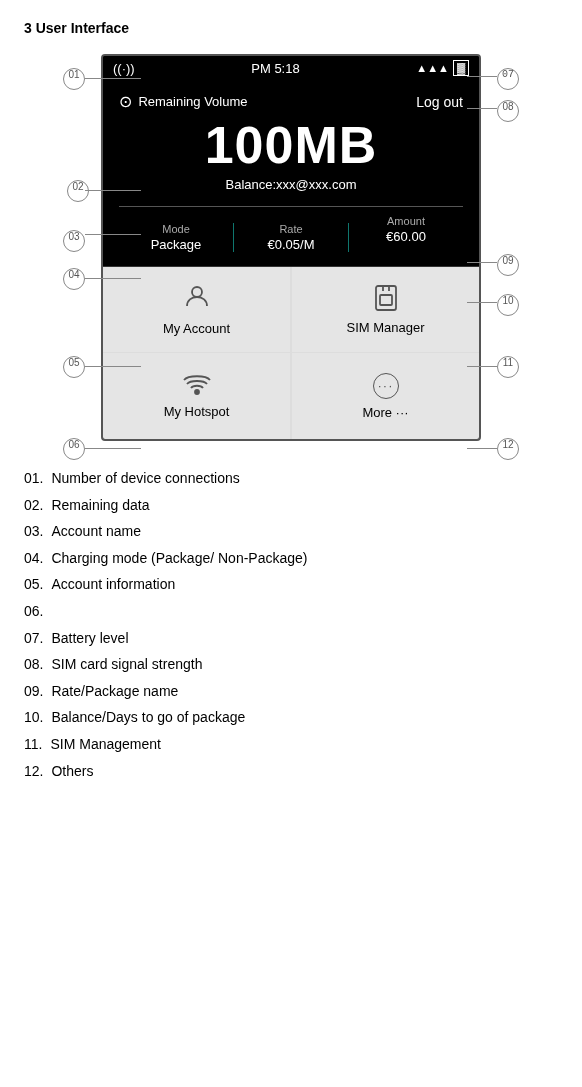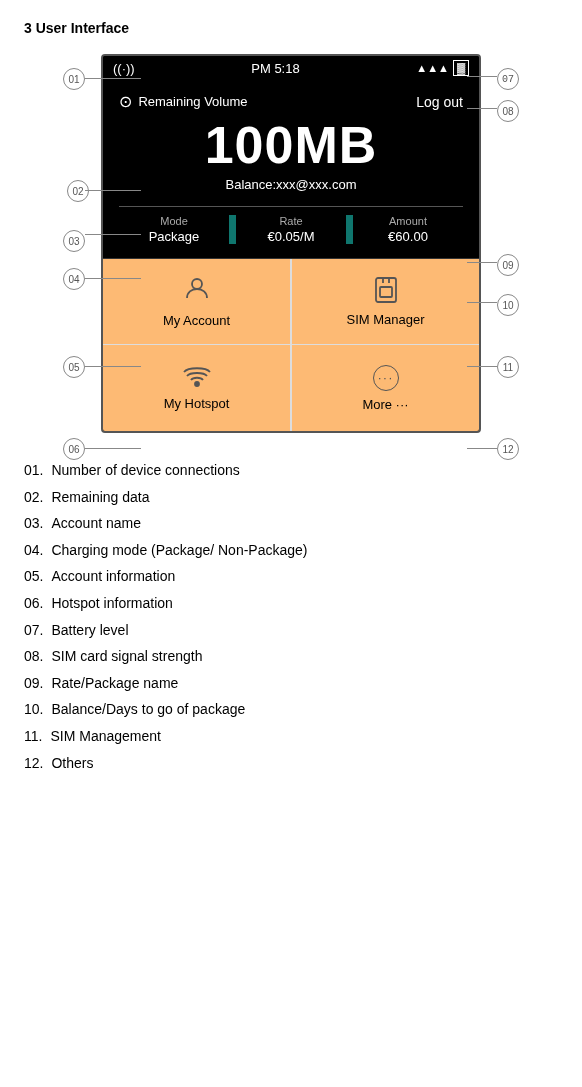--- a/index.html
+++ b/index.html
@@ -96,34 +96,35 @@
       display: flex;
       justify-content: space-around;
       border-top: 1px solid #555;
       padding-top: 8px;
     }
     .rate-col {
       text-align: center;
       flex: 1;
     }
     .rate-col:not(:last-child) {
-      border-right: 7px solid #0f766e;
+      border-right: 1px solid #0f766e;
+      margin-top: 8px;
     }
     .rate-label {
       font-size: 11px;
       color: #aaa;
     }
     .rate-value {
       font-size: 13px;
       color: #fff;
       margin-top: 2px;
     }
     
     .menu-grid {
-      background: #fdba74;
+      background: #e5e5e5;
       display: grid;
       grid-template-columns: 1fr 1fr;
       grid-template-rows: 1fr 1fr;
     }
     .menu-item {
       display: flex;
       flex-direction: column;
       align-items: center;
       justify-content: center;
       padding: 16px 8px;
@@ -152,21 +153,21 @@
     }
 
     
     .annot {
       position: absolute;
       width: 22px;
       height: 22px;
       border: 1.5px solid #888;
       border-radius: 50%;
       display: flex;
-      align-items: center;
+      align-items: flex-start;
       justify-content: center;
       font-size: 10px;
       color: #555;
       background: #fff;
     }
     
 
     
     .descriptions {
       margin-top: 8px;
@@ -354,21 +355,20 @@
   <div class="desc-item">
     <span>04.</span>
     <span>Charging mode        (Package/ Non-Package)</span>
   </div>
   <div class="desc-item">
     <span>05.</span>
     <span>Account information</span>
   </div>
   <div class="desc-item">
     <span>06.</span>
-    <span>Hotspot information</span>
   </div>
   <div class="desc-item">
     <span>07.</span>
     <span>Battery level</span>
   </div>
   <div class="desc-item">
     <span>08.</span>
     <span>SIM card signal strength</span>
   </div>
   <div class="desc-item">

